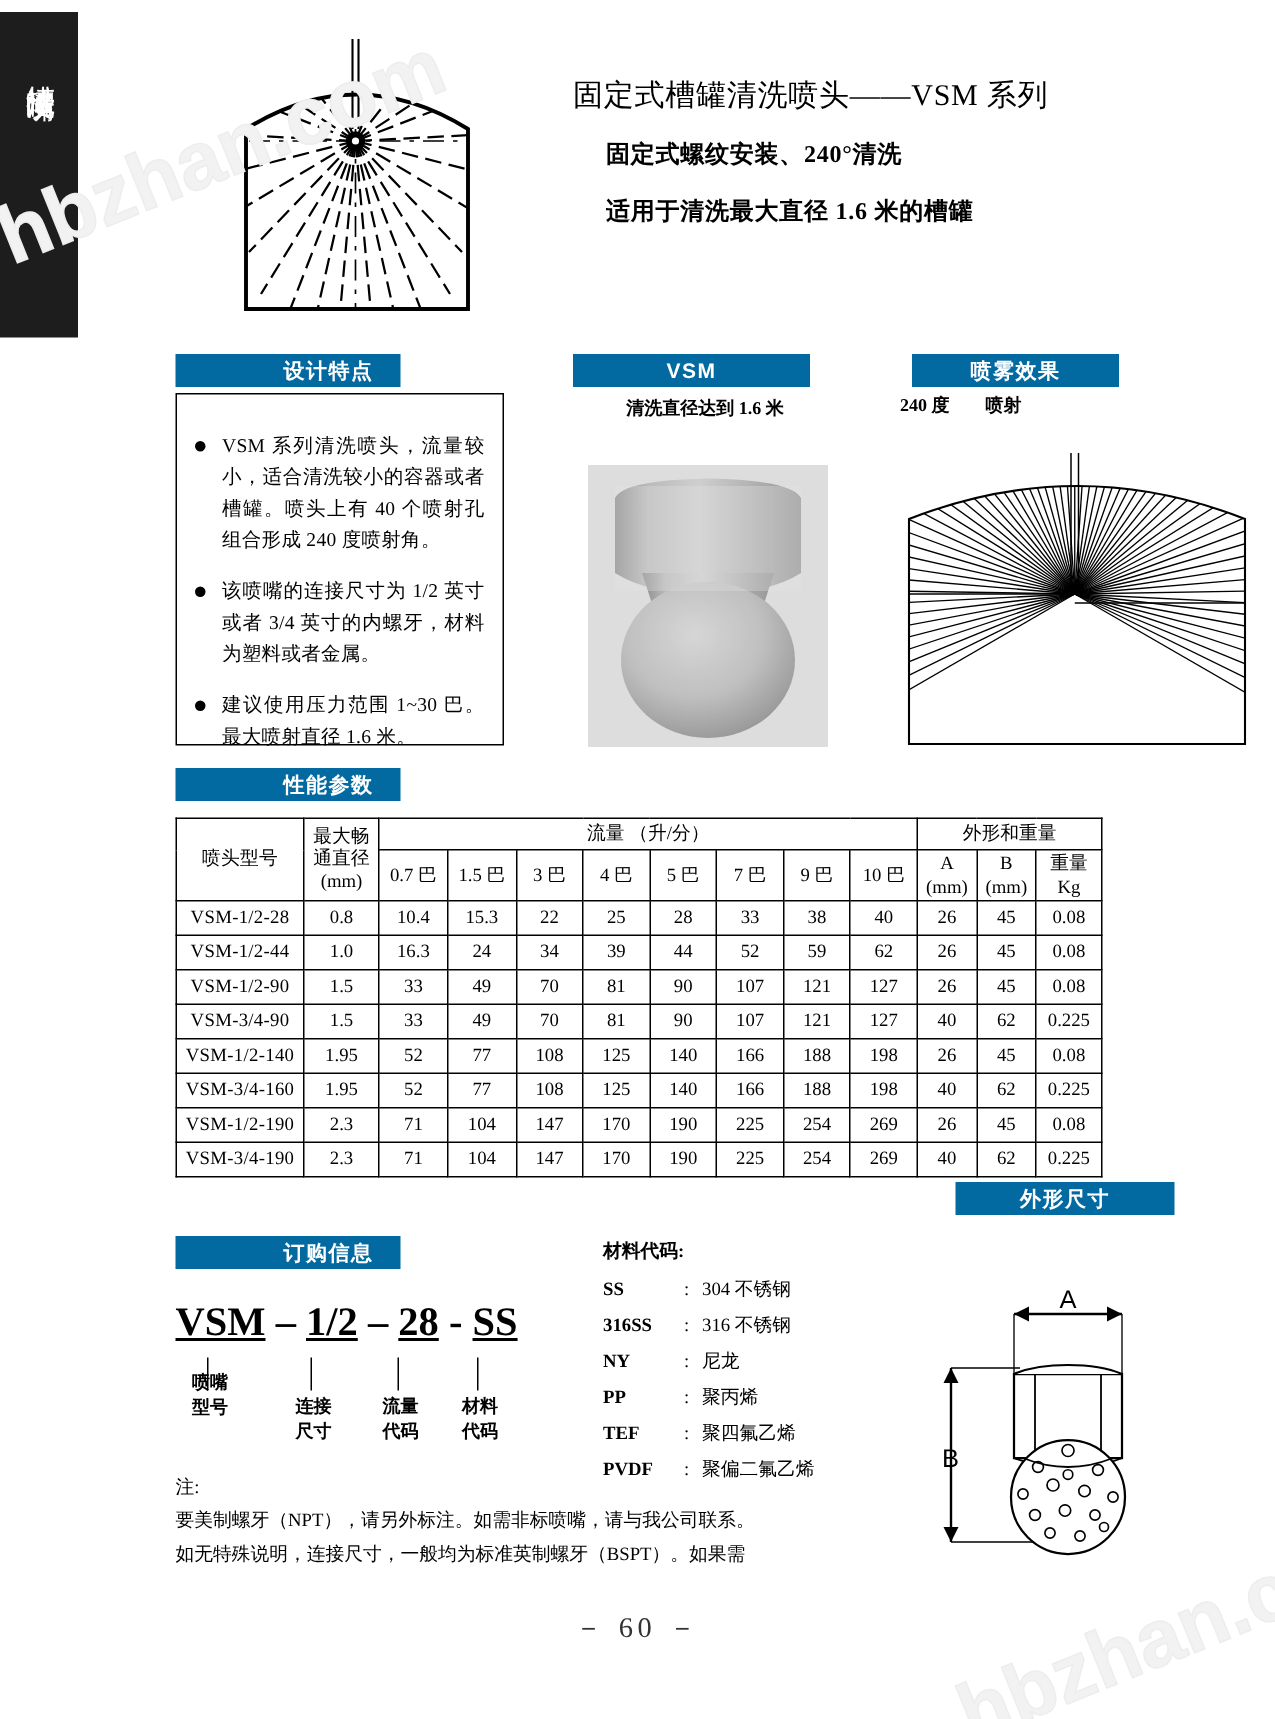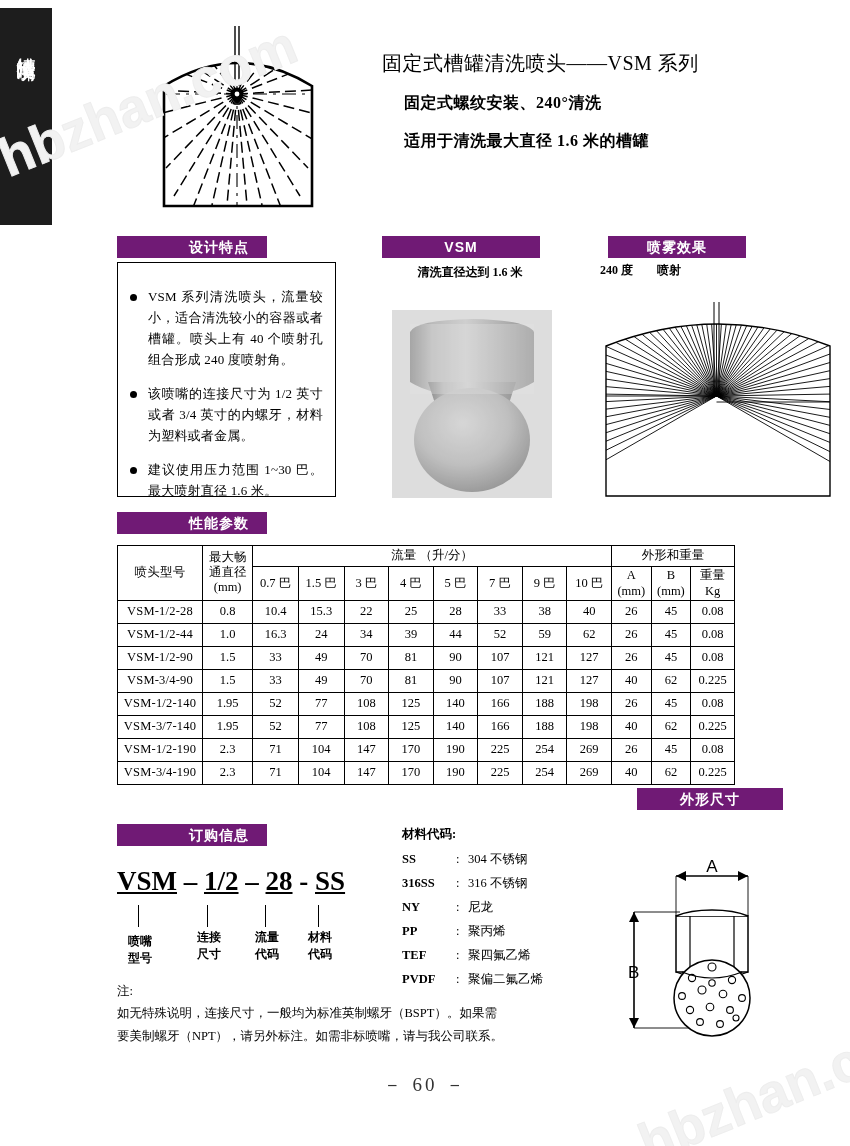--- a/index.html
+++ b/index.html
@@ -54,21 +54,21 @@
   
   .tank-fig{position:absolute;left:152px;top:24px;width:172px;height:188px;}
   .titles{position:absolute;left:382px;top:50px;width:460px;}
   .t1{font-size:20px;font-weight:400;letter-spacing:0.5px;}
   .t2{font-size:16px;font-weight:700;margin-top:16px;margin-left:22px;letter-spacing:0.5px;}
   .t3{font-size:16px;font-weight:700;margin-top:17px;margin-left:22px;letter-spacing:0.5px;}
 
   
   .bar{
     position:absolute;
-    background:#701a75;
+    background:#0369a1;
     color:#fff;
     font-family:"Liberation Sans",sans-serif;
     font-weight:700;
     font-size:14px;
     height:22px;
     line-height:22px;
     text-align:center;
     letter-spacing:1px;
     z-index:4;
   }
@@ -466,21 +466,21 @@
             <td class="flow">125</td>
             <td class="flow">140</td>
             <td class="flow">166</td>
             <td class="flow">188</td>
             <td class="flow">198</td>
             <td class="ab">26</td>
             <td class="ab">45</td>
             <td class="kg">0.08</td>
           </tr>
           <tr>
-            <td class="model">VSM-3/7-140</td>
+            <td class="model">VSM-3/4-160</td>
             <td class="dia">1.95</td>
             <td class="flow">52</td>
             <td class="flow">77</td>
             <td class="flow">108</td>
             <td class="flow">125</td>
             <td class="flow">140</td>
             <td class="flow">166</td>
             <td class="flow">188</td>
             <td class="flow">198</td>
             <td class="ab">40</td>
@@ -526,21 +526,21 @@
     <span class="u">VSM</span>
     <span>–</span>
     <span class="u">1/2</span>
     <span>–</span>
     <span class="u">28</span>
     <span>-</span>
     <span class="u">SS</span>
   </div>
   <div class="order-legend">
     <div class="leg-line" style="left:21px;top:0;height:22px;"></div>
-    <div class="leg-item" style="left:0px;top:28px;">
+    <div class="leg-item" style="left:0px;top:8px;">
       <div>喷嘴</div>
       <div>型号</div>
     </div>
     <div class="leg-line" style="left:90px;top:0;height:22px;"></div>
     <div class="leg-item" style="left:69px;top:24px;">
       <div>连接</div>
       <div>尺寸</div>
     </div>
     <div class="leg-line" style="left:148px;top:0;height:22px;"></div>
     <div class="leg-item" style="left:127px;top:24px;">
@@ -585,22 +585,22 @@
         <div class="mat-row">
           <span class="k">PVDF</span>
           <span class="c">:</span>
           <span class="v">聚偏二氟乙烯</span>
         </div>
       </div>
   </div>
 
   <div class="notes">
     <div class="ntitle">注:</div>
+    <div>要美制螺牙（NPT），请另外标注。如需非标喷嘴，请与我公司联系。</div>
     <div>如无特殊说明，连接尺寸，一般均为标准英制螺牙（BSPT）。如果需</div>
-    <div>要美制螺牙（NPT），请另外标注。如需非标喷嘴，请与我公司联系。</div>
   </div>
 
   <div class="bar" style="left:637px;top:788px;width:146px;">外形尺寸</div>
   <div class="dim-fig">
     <svg width="210" height="200" viewBox="0 0 210 200">
 
       <line x1="56" y1="26" x2="128" y2="26" stroke="#000" stroke-width="1.6"></line>
       <path d="M56,26 L66,21 L66,31 Z" fill="#000"></path>
       <path d="M128,26 L118,21 L118,31 Z" fill="#000"></path>
       <text x="92" y="22" font-family="Liberation Sans, sans-serif" font-size="17" text-anchor="middle">A</text>

